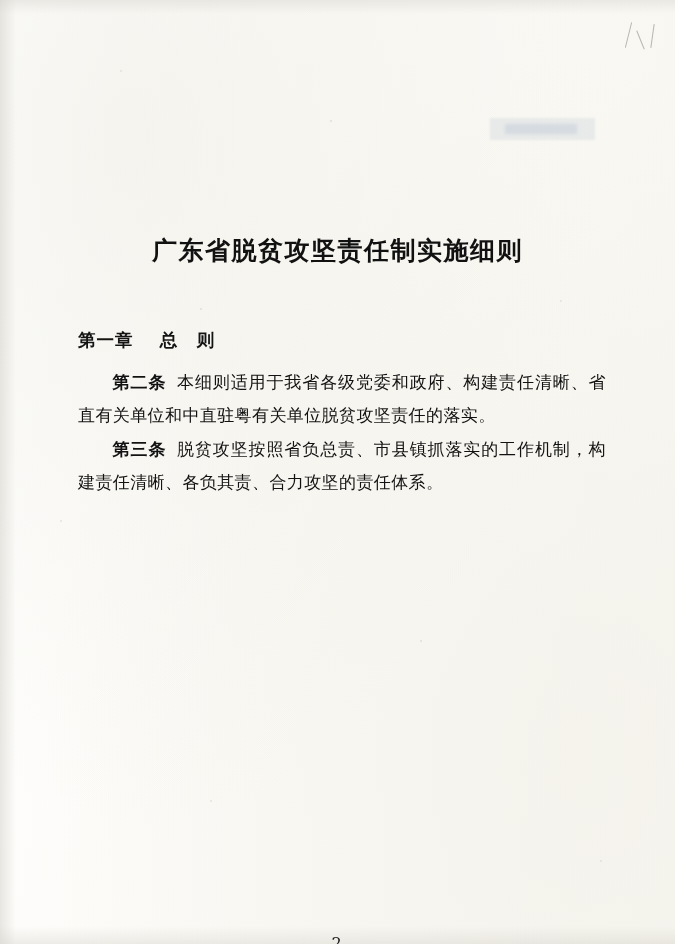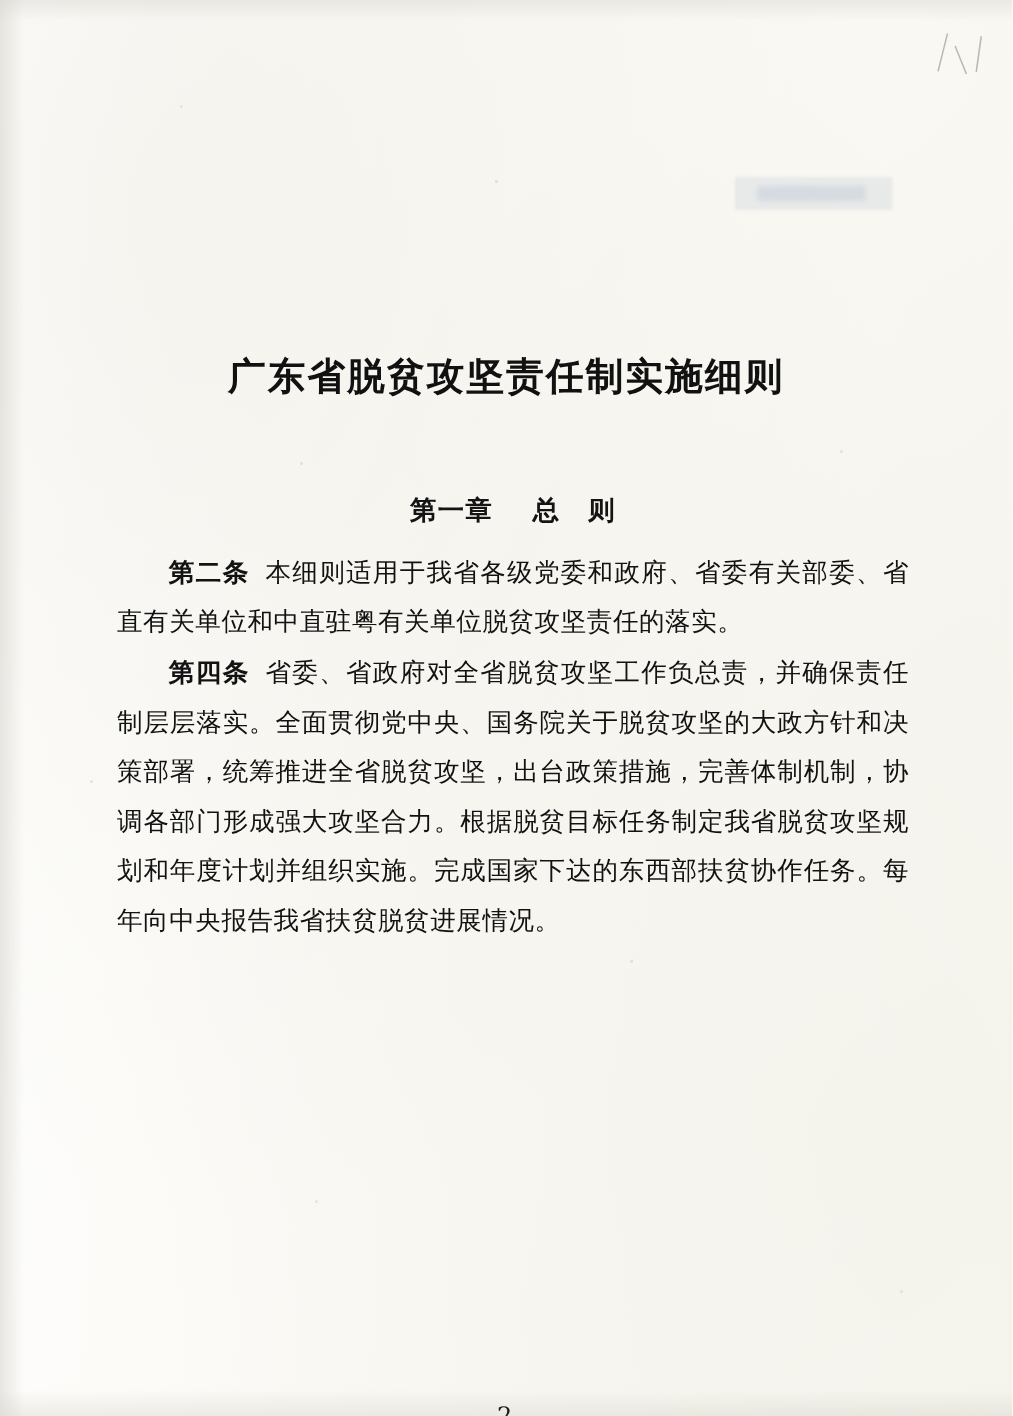--- a/index.html
+++ b/index.html
@@ -100,21 +100,20 @@
   }
 
   .body-block {
     position: absolute;
     left: 78px;
     top: 268px;
     width: 528px;
   }
 
   .chapter-heading {
-    text-align: center;
     font-weight: bold;
     font-size: 17.5px;
     letter-spacing: 1px;
     color: #141414;
     margin: 12px 0 14px 0;
   }
   .chapter-heading .gap-sm {
     display: inline-block;
     width: 12px;
   }
@@ -184,27 +183,27 @@
     <div class="body-block">
 
       <div class="chapter-heading">
         <span>第一章</span>
         <span class="gap-sm"></span>
         <span>总　则</span>
       </div>
 
 
       <p class="para">
-        <span class="indent"></span><span class="artno">第二条</span><span class="sp"></span><span>本细则适用于我省各级党委和政府、省委有关部委、省直有关单位和中直驻粤有关单位脱贫攻坚责任的落实。</span>
+        <span class="indent"></span><span class="artno">第二条</span><span class="sp"></span><span>本细则适用于我省各级党委和政府、构建责任清晰、省直有关单位和中直驻粤有关单位脱贫攻坚责任的落实。</span>
       </p>
 
-
-
       <p class="para">
-        <span class="indent"></span><span class="artno">第四条</span><span class="sp"></span><span>省委、省政府对全省脱贫攻坚工作负总责，并确保责任制层层落实。全面贯彻党中央、国务院关于脱贫攻坚的大政方针和决策部署，统筹推进全省脱贫攻坚，出台政策措施，完善体制机制，协调各部门形成强大攻坚合力。根据脱贫目标任务制定我省脱贫攻坚规划和年度计划并组织实施。完成国家下达的东西部扶贫协作任务。每年向中央报告我省扶贫脱贫进展情况。</span>
+        <span class="indent"></span><span class="artno">第三条</span><span class="sp"></span><span>脱贫攻坚按照省负总责、市县镇抓落实的工作机制，构建责任清晰、各负其责、合力攻坚的责任体系。</span>
       </p>
+
+
 
     </div>
 
     <div class="page-number">— 2 —</div>
 
   </div>
 </div>
 
 </body></html>

